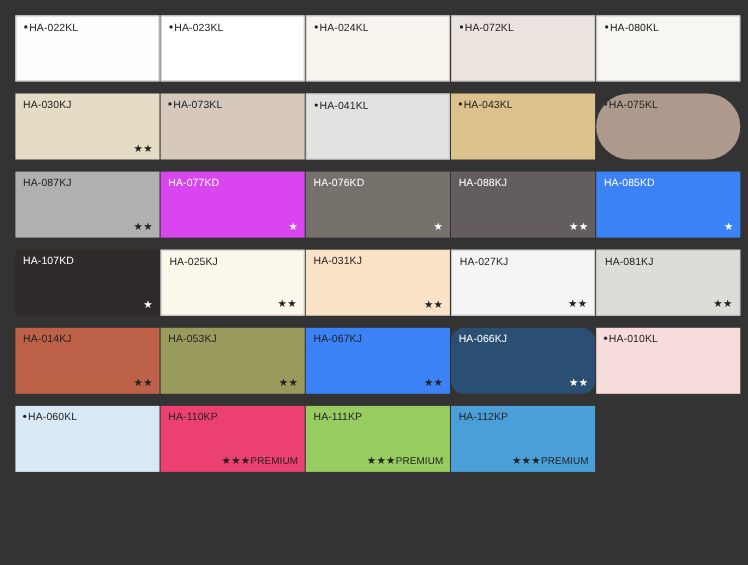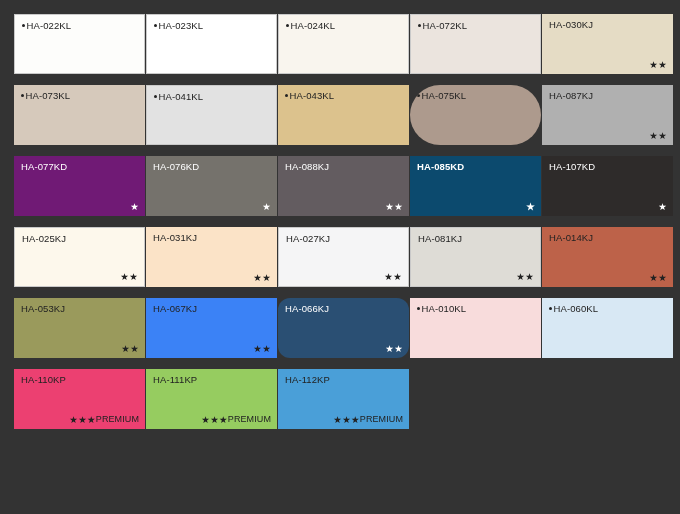--- a/index.html
+++ b/index.html
@@ -70,20 +70,23 @@
     </div>
     <div class="swatch" style="background: rgb(255, 255, 255); color: rgb(34, 34, 34); border: 1px solid rgb(201, 201, 201);">
       <div class="swatch-label" style="color: rgb(34, 34, 34);"><span class="dot"></span><span>HA-023KL</span></div>
     </div>
     <div class="swatch" style="background: rgb(249, 245, 238); color: rgb(34, 34, 34); border: 1px solid rgb(201, 201, 201);">
       <div class="swatch-label" style="color: rgb(34, 34, 34);"><span class="dot"></span><span>HA-024KL</span></div>
     </div>
     <div class="swatch" style="background: rgb(235, 228, 222); color: rgb(34, 34, 34); border: 1px solid rgb(201, 201, 201);">
       <div class="swatch-label" style="color: rgb(34, 34, 34);"><span class="dot"></span><span>HA-072KL</span></div>
     </div>
+    <div class="swatch" style="background: rgb(247, 246, 242); color: rgb(34, 34, 34); border: 1px solid rgb(201, 201, 201);">
+      <div class="swatch-label" style="color: rgb(34, 34, 34);"><span class="dot"></span><span>HA-080KL</span></div>
+    </div>
     <div class="swatch" style="background: rgb(229, 220, 197); color: rgb(34, 34, 34);">
       <div class="swatch-label" style="color: rgb(34, 34, 34);"><span>HA-030KJ</span></div>
       <div class="swatch-rating" style="color: rgb(34, 34, 34);">
         <span class="stars">★★</span>
       </div>
     </div>
     <div class="swatch" style="background: rgb(214, 201, 187); color: rgb(34, 34, 34); padding-left: 12px;">
       <div class="swatch-label" style="color: rgb(34, 34, 34);"><span class="dot"></span><span>HA-073KL</span></div>
     </div>
     <div class="swatch" style="background: rgb(226, 226, 226); color: rgb(34, 34, 34); border: 1px solid rgb(201, 201, 201);">
@@ -94,39 +97,39 @@
     </div>
     <div class="swatch" style="background: rgb(173, 154, 141); color: rgb(34, 34, 34); border-radius: 30px;">
       <div class="swatch-label" style="color: rgb(34, 34, 34);"><span class="dot"></span><span>HA-075KL</span></div>
     </div>
     <div class="swatch" style="background: rgb(176, 176, 176); color: rgb(34, 34, 34);">
       <div class="swatch-label" style="color: rgb(34, 34, 34);"><span>HA-087KJ</span></div>
       <div class="swatch-rating" style="color: rgb(34, 34, 34);">
         <span class="stars">★★</span>
       </div>
     </div>
-    <div class="swatch" style="background: #701a75; color: rgb(255, 255, 255);">
+    <div class="swatch" style="background: #d946ef; color: rgb(255, 255, 255);">
       <div class="swatch-label" style="color: rgb(255, 255, 255);"><span>HA-077KD</span></div>
       <div class="swatch-rating" style="color: rgb(255, 255, 255);">
         <span class="stars">★</span>
       </div>
     </div>
     <div class="swatch" style="background: rgb(117, 114, 108); color: rgb(255, 255, 255);">
       <div class="swatch-label" style="color: rgb(255, 255, 255);"><span>HA-076KD</span></div>
       <div class="swatch-rating" style="color: rgb(255, 255, 255);">
         <span class="stars">★</span>
       </div>
     </div>
     <div class="swatch" style="background: rgb(99, 92, 96); color: rgb(255, 255, 255);">
       <div class="swatch-label" style="color: rgb(255, 255, 255);"><span>HA-088KJ</span></div>
       <div class="swatch-rating" style="color: rgb(255, 255, 255);">
         <span class="stars">★★</span>
       </div>
     </div>
-    <div class="swatch" style="background: #0c4a6e; color: rgb(255, 255, 255); font-weight: bold;">
+    <div class="swatch" style="background: #3b82f6; color: rgb(255, 255, 255);">
       <div class="swatch-label" style="color: rgb(255, 255, 255);"><span>HA-085KD</span></div>
       <div class="swatch-rating" style="color: rgb(255, 255, 255);">
         <span class="stars">★</span>
       </div>
     </div>
     <div class="swatch" style="background: rgb(46, 43, 42); color: rgb(255, 255, 255);">
       <div class="swatch-label" style="color: rgb(255, 255, 255);"><span>HA-107KD</span></div>
       <div class="swatch-rating" style="color: rgb(255, 255, 255);">
         <span class="stars">★</span>
       </div>

